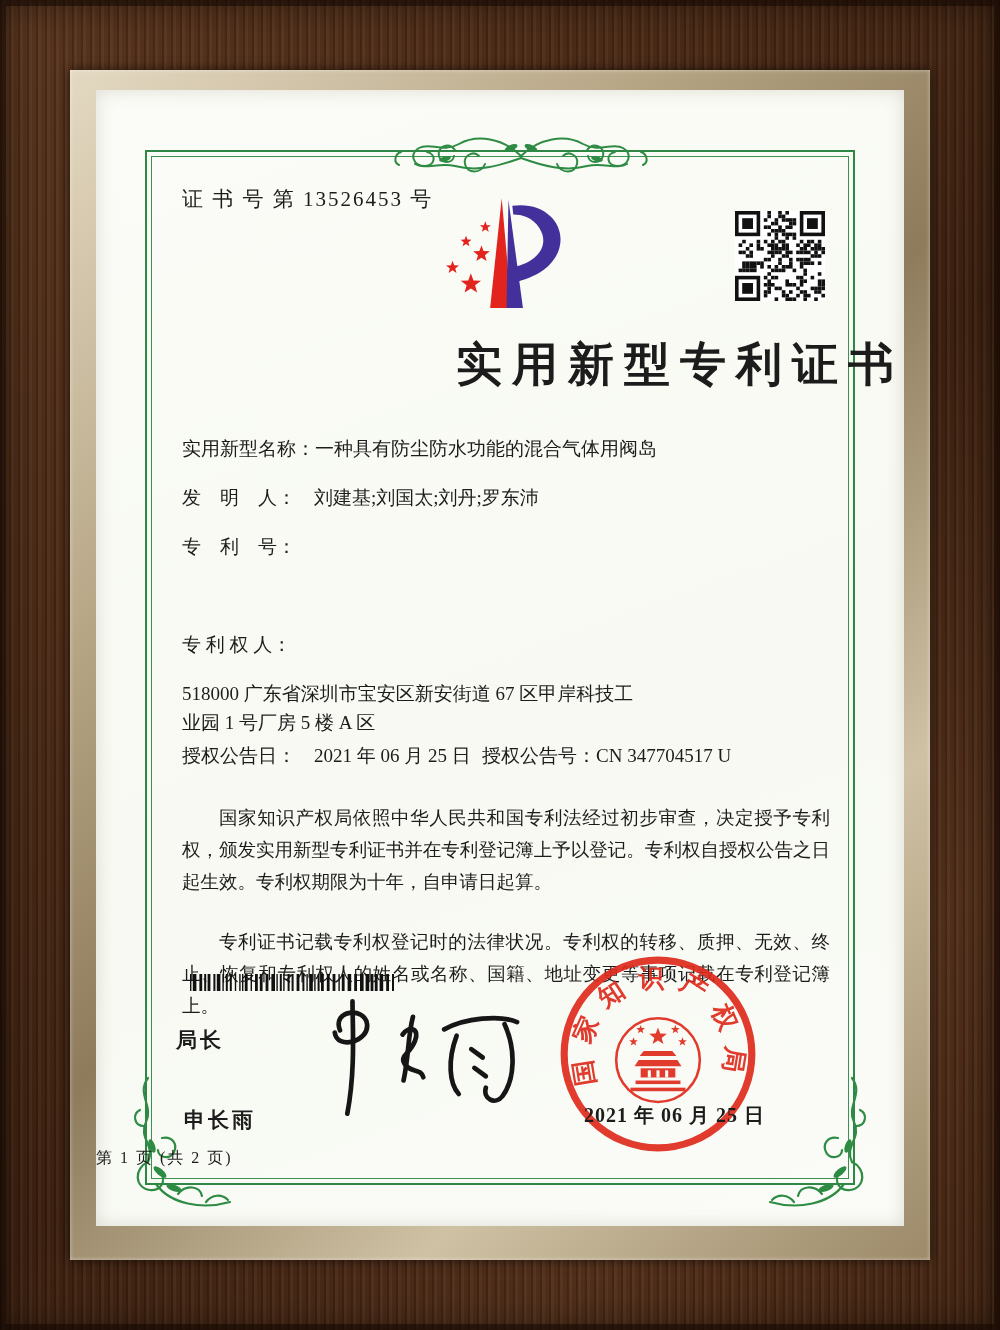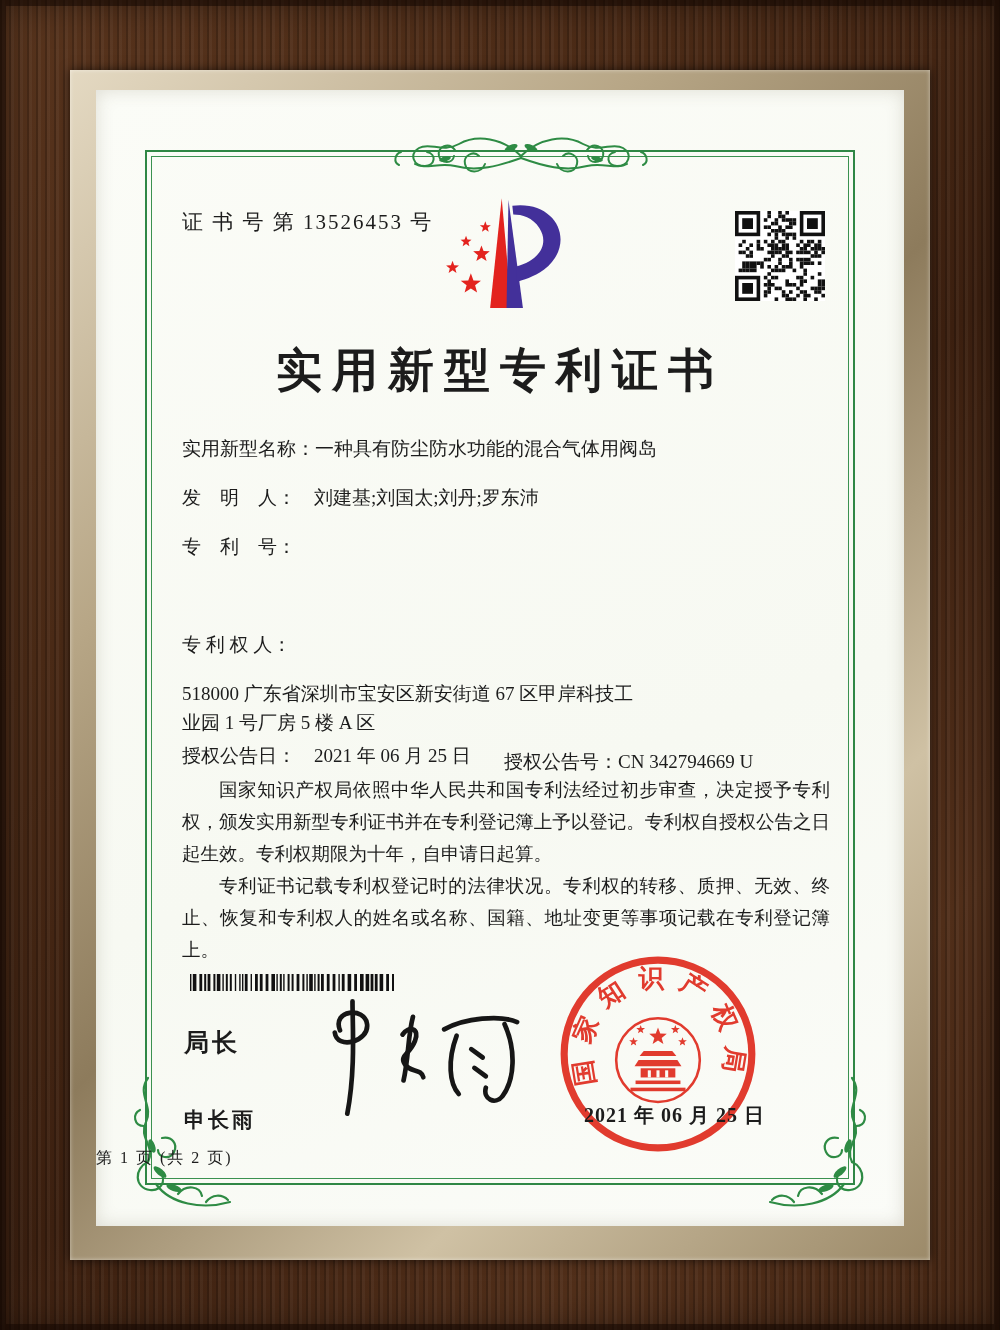--- a/index.html
+++ b/index.html
@@ -29,44 +29,44 @@
   .green-border {
     position:absolute; left:49px; top:60px; width:710px; height:1035px;
     border:2px solid #2f8745;
   }
   .green-border::before {
     content:""; position:absolute; inset:4px; border:1px solid #3a9150;
   }
   .ornament { position:absolute; color:#2e8b44; }
 
   
-  .cert-number { position:absolute; left:86px; top:118px; font-size:21px; letter-spacing:2px; }
+  .cert-number { position:absolute; left:86px; top:95px; font-size:21px; letter-spacing:2px; }
 
   .logo { position:absolute; left:344px; top:100px; width:135px; height:132px; }
   .qr { position:absolute; left:639px; top:121px; width:90px; height:90px; }
 
   .title {
-    position:absolute; left:0; right:0; top:250px; text-align:center;
+    position:absolute; left:0; right:0; top:244px; text-align:right;
     font-size:46px; font-weight:bold; letter-spacing:10px; white-space:nowrap;
   }
 
   .row { position:absolute; left:86px; width:660px; display:flex; font-size:19px; line-height:1.55; }
   .row .label { flex:0 0 132px; white-space:nowrap; }
   .row .value { flex:1; }
   .row .value.w-465 { max-width:465px; }
   .r1{top:344px} .r2{top:393px} .r3{top:442px} .r4{top:491px} .r5{top:540px} .r6{top:589px} .r7{top:651px}
-  .pair2 { position:absolute; left:322px; top:0; display:flex; white-space:nowrap;margin-top:6px; }
+  .pair2 { position:absolute; left:300px; top:0; display:flex; white-space:nowrap; }
   .pair2 .label{ flex:none; }
 
   .body-text { position:absolute; left:86px; top:684px; width:648px; font-size:18.5px; line-height:1.73; text-align:justify; }
-  .body-text p { text-indent:2em; }
+  .body-text p { text-indent:2em;margin-top:28px; }
 
   .barcode { position:absolute; left:94px; top:884px; width:206px; height:17px; }
 
-  .signer-title { position:absolute; left:88px; top:936px; font-size:25px; font-family:"Liberation Sans","DejaVu Sans",sans-serif; font-weight:600; letter-spacing:3px; }
+  .signer-title { position:absolute; left:80px; top:936px; font-size:21px; font-family:"Liberation Sans","DejaVu Sans",sans-serif; font-weight:600; letter-spacing:3px; }
   .signer-name  { position:absolute; left:88px; top:1016px; font-size:21px; font-family:"Liberation Sans","DejaVu Sans",sans-serif; font-weight:600; letter-spacing:3px; }
   .signature { position:absolute; left:204px; top:905px; width:230px; height:125px; }
 
   .seal { position:absolute; left:460px; top:862px; width:204px; height:204px; }
   .seal-date { position:absolute; left:488px; top:1012px; font-size:20px; font-weight:bold; letter-spacing:1px; z-index:5; }
 
   .footer { position:absolute; left:0; right:0; top:1058px; text-align:left; font-size:16px; letter-spacing:2px; }
 </style>
 </head>
 <body>
@@ -368,21 +368,21 @@
     <span class="label">专 利 权 人：</span>
   </div>
   <div class="row r6">
     <span class="value w-465">518000 广东省深圳市宝安区新安街道 67 区甲岸科技工业园 1 号厂房 5 楼 A 区</span>
   </div>
   <div class="row r7">
     <span class="label">授权公告日：</span>
     <span class="value">2021 年 06 月 25 日</span>
     <span class="pair2">
       <span class="label">授权公告号：</span>
-      <span class="value">CN 342794669 U</span>
+      <span class="value">CN 347704517 U</span>
     </span>
   </div>
 
   <div class="body-text">
     <p>国家知识产权局依照中华人民共和国专利法经过初步审查，决定授予专利权，颁发实用新型专利证书并在专利登记簿上予以登记。专利权自授权公告之日起生效。专利权期限为十年，自申请日起算。</p>
     <p>专利证书记载专利权登记时的法律状况。专利权的转移、质押、无效、终止、恢复和专利权人的姓名或名称、国籍、地址变更等事项记载在专利登记簿上。</p>
   </div>
 
   <svg class="barcode" id="barcode-svg" viewBox="0 0 206 17" preserveAspectRatio="none">
       <rect x="0" y="0" width="1.4" height="17" fill="#111"></rect>

